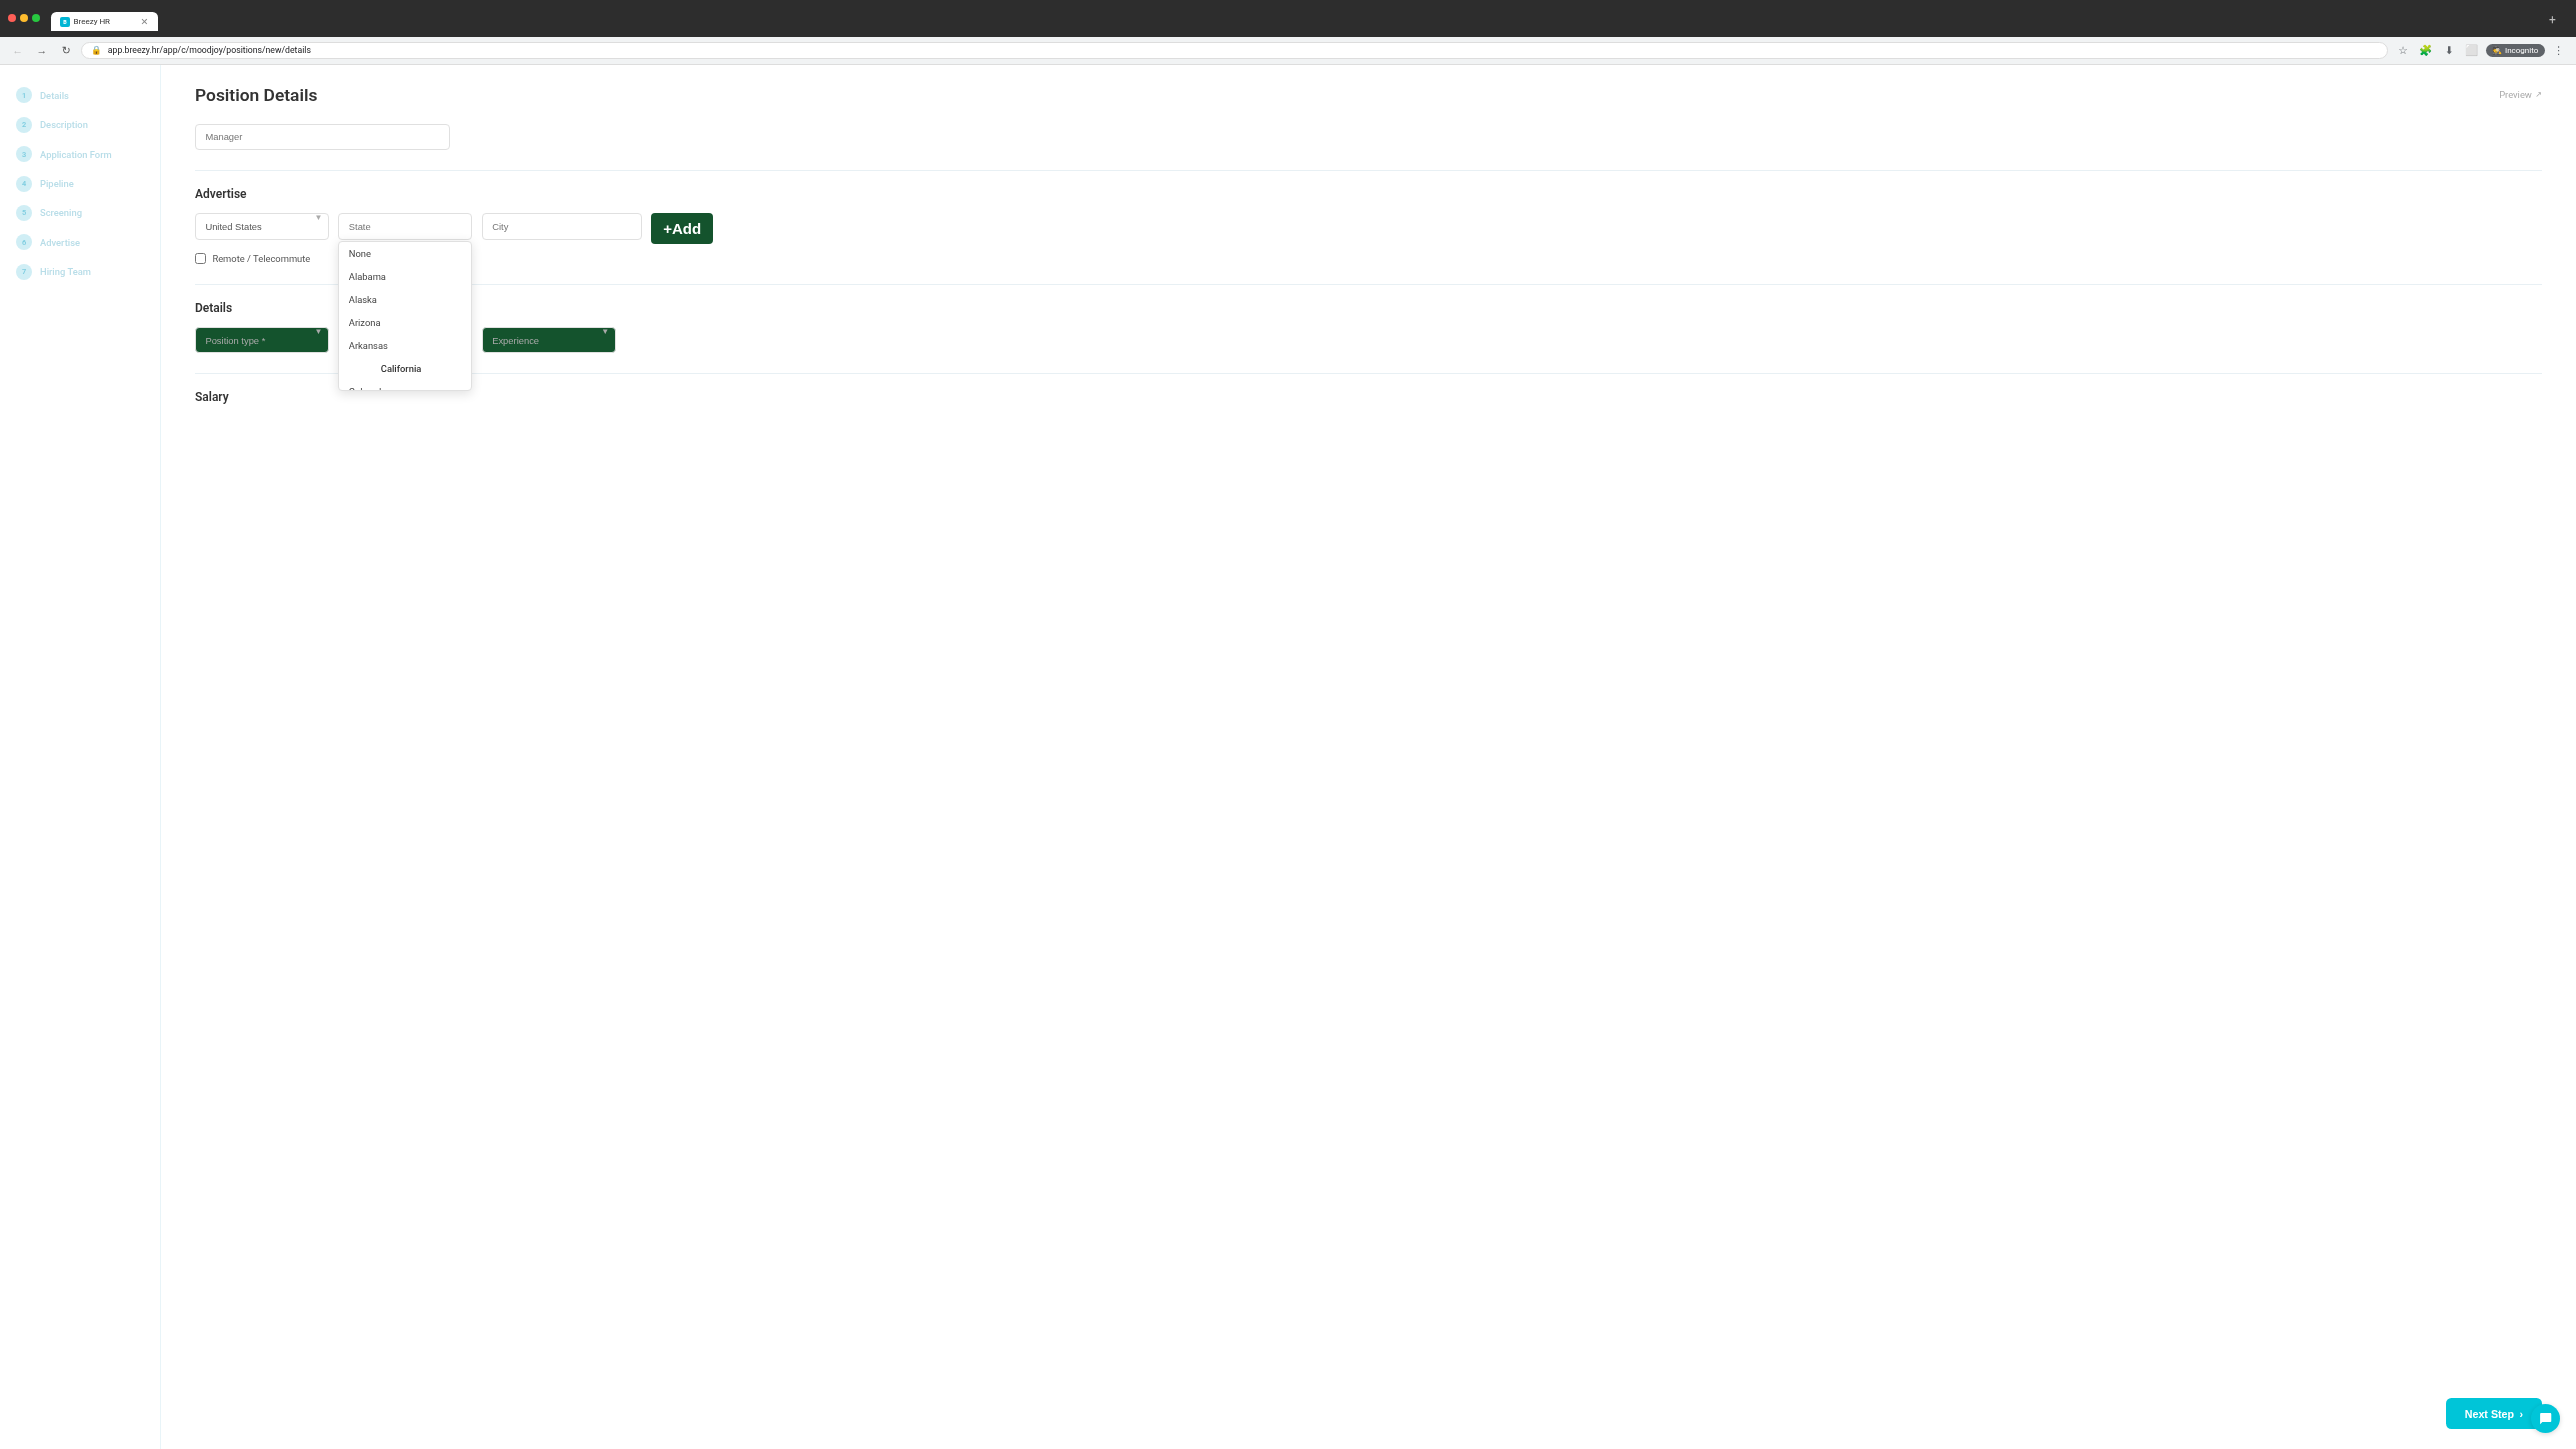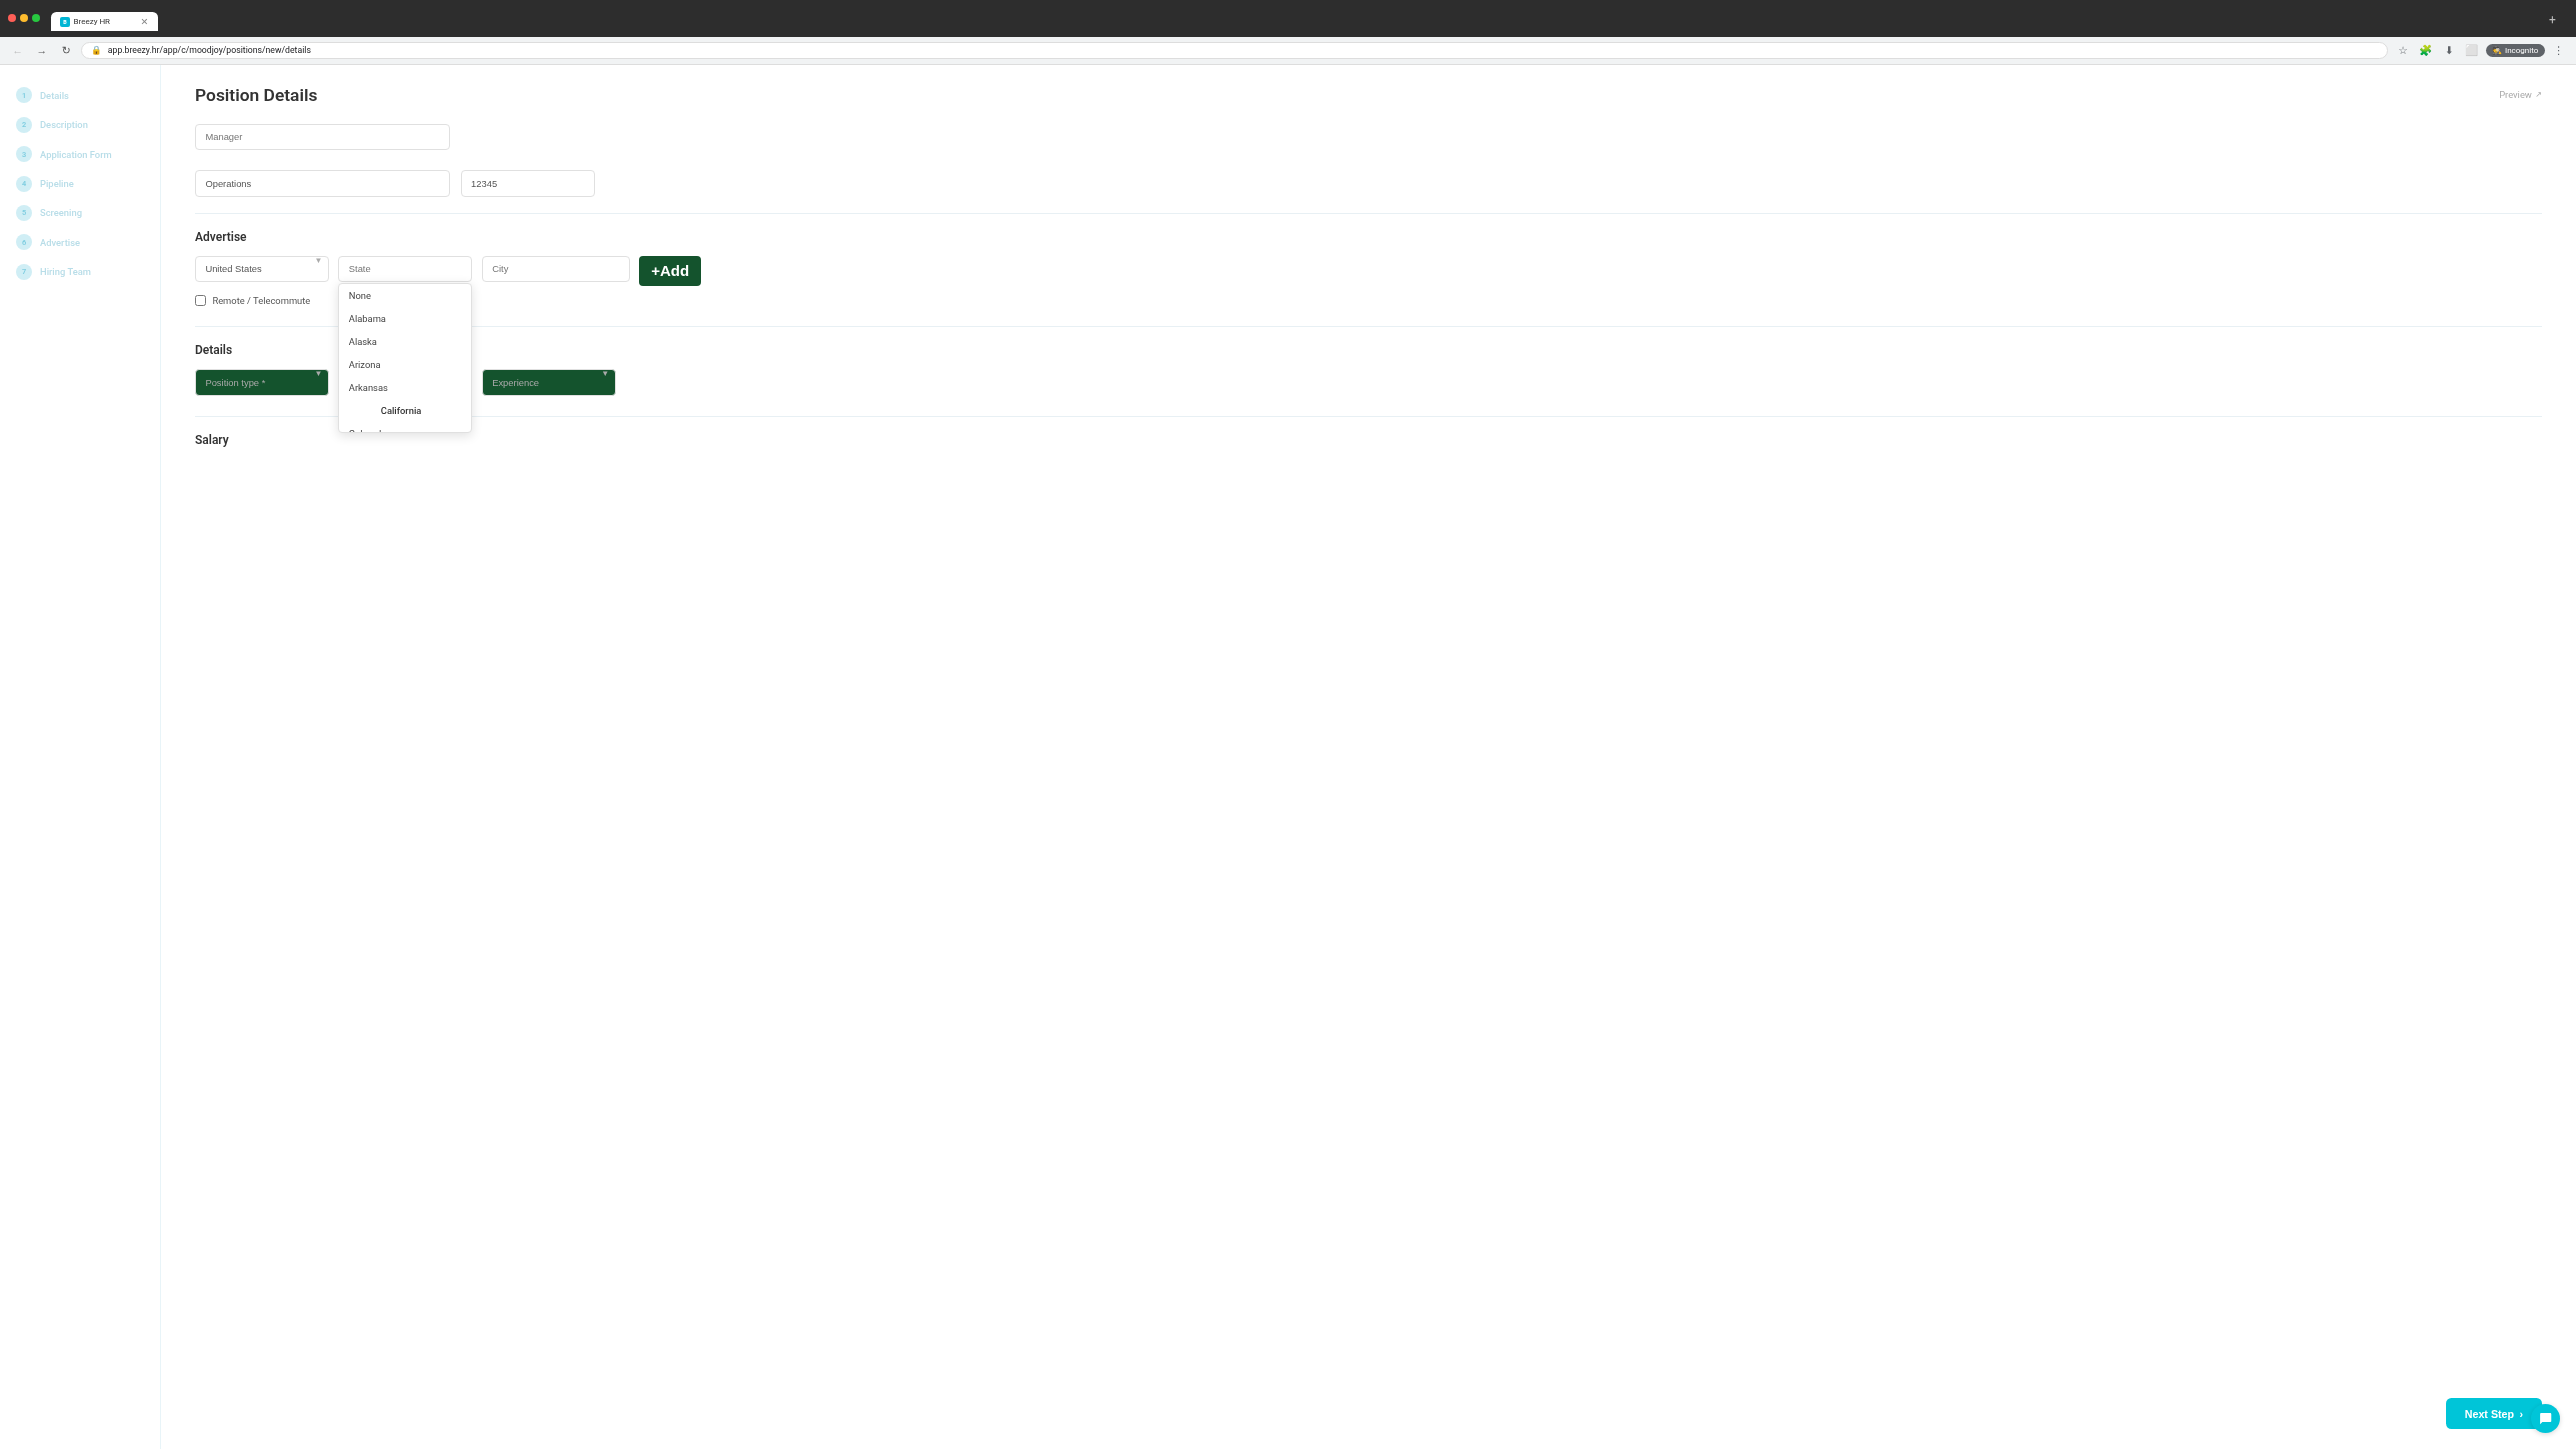--- a/index.html
+++ b/index.html
@@ -296,21 +296,21 @@
     }
 
     .city-input {
       border: 0.7px solid #e0e0e0;
       border-radius: 4px;
       padding: 6.7px 9.4px;
       font-size: 9.4px;
       color: #aaa;
       background: #fff;
       outline: none;
-      width: 148px;
+      width: 160px;
     }
 
     .add-btn {
       background: #14532d;
       color: white;
       border: none;
       border-radius: 4px;
       padding: 6.7px 12px;
       font-size: 15px;
       font-weight: 600;
@@ -533,24 +533,20 @@
       <a class="preview-link">
         <span>Preview</span>
         <span style="font-size:8px;">↗</span>
       </a>
     </div>
 
     <div class="form-section">
       <input class="form-input input-manager" type="text" placeholder="Manager" style="">
     </div>
 
-    <div class="form-row">
-      <input class="form-input input-department" type="text" value="Operations" placeholder="Operations" style="">
-      <input class="form-input input-req-id" type="text" value="12345" style="">
-    </div>
 
     <hr class="divider-line">
 
     <div class="form-section">
       <h2 class="section-title">Advertise</h2>
       <div class="location-row">
 
         <div class="country-select-wrapper">
           <select class="country-select">
             <option value="us" selected="">United States</option>

